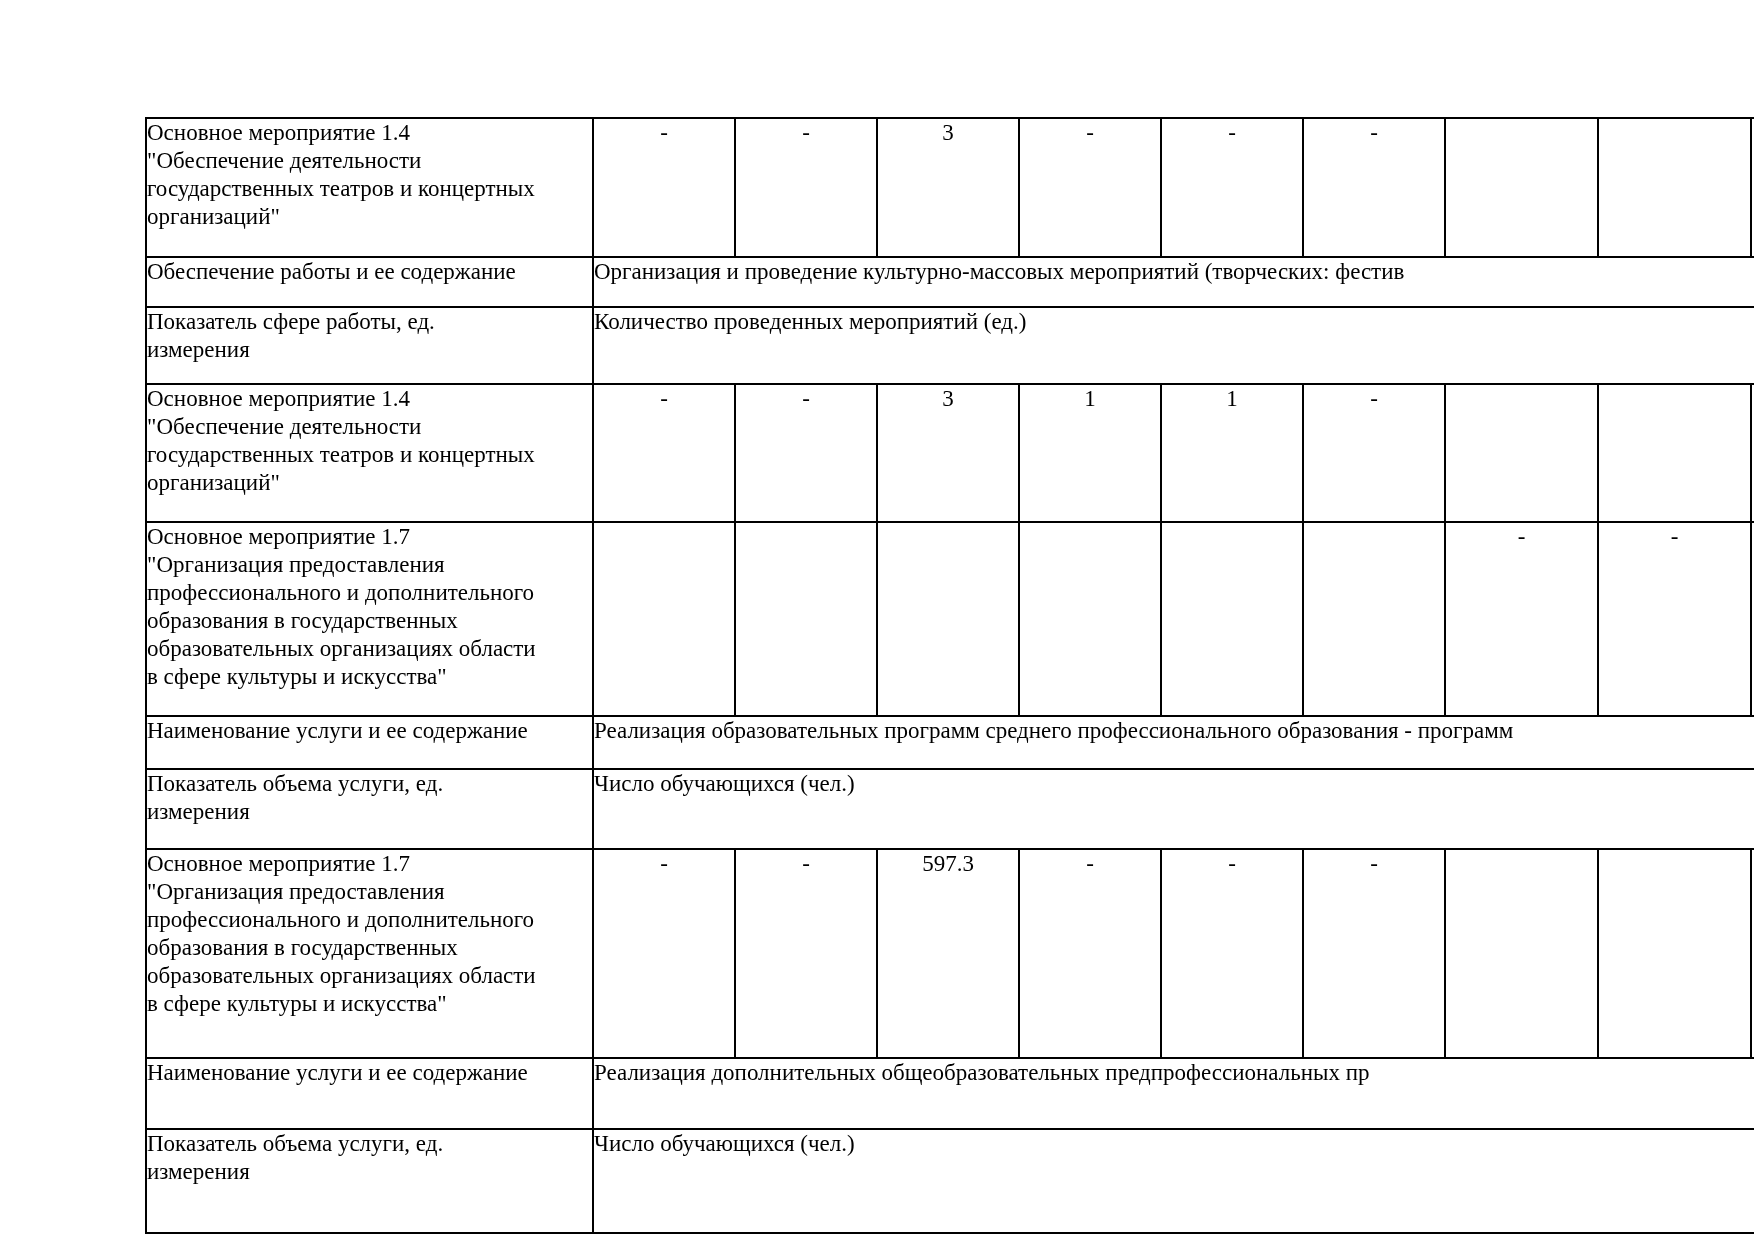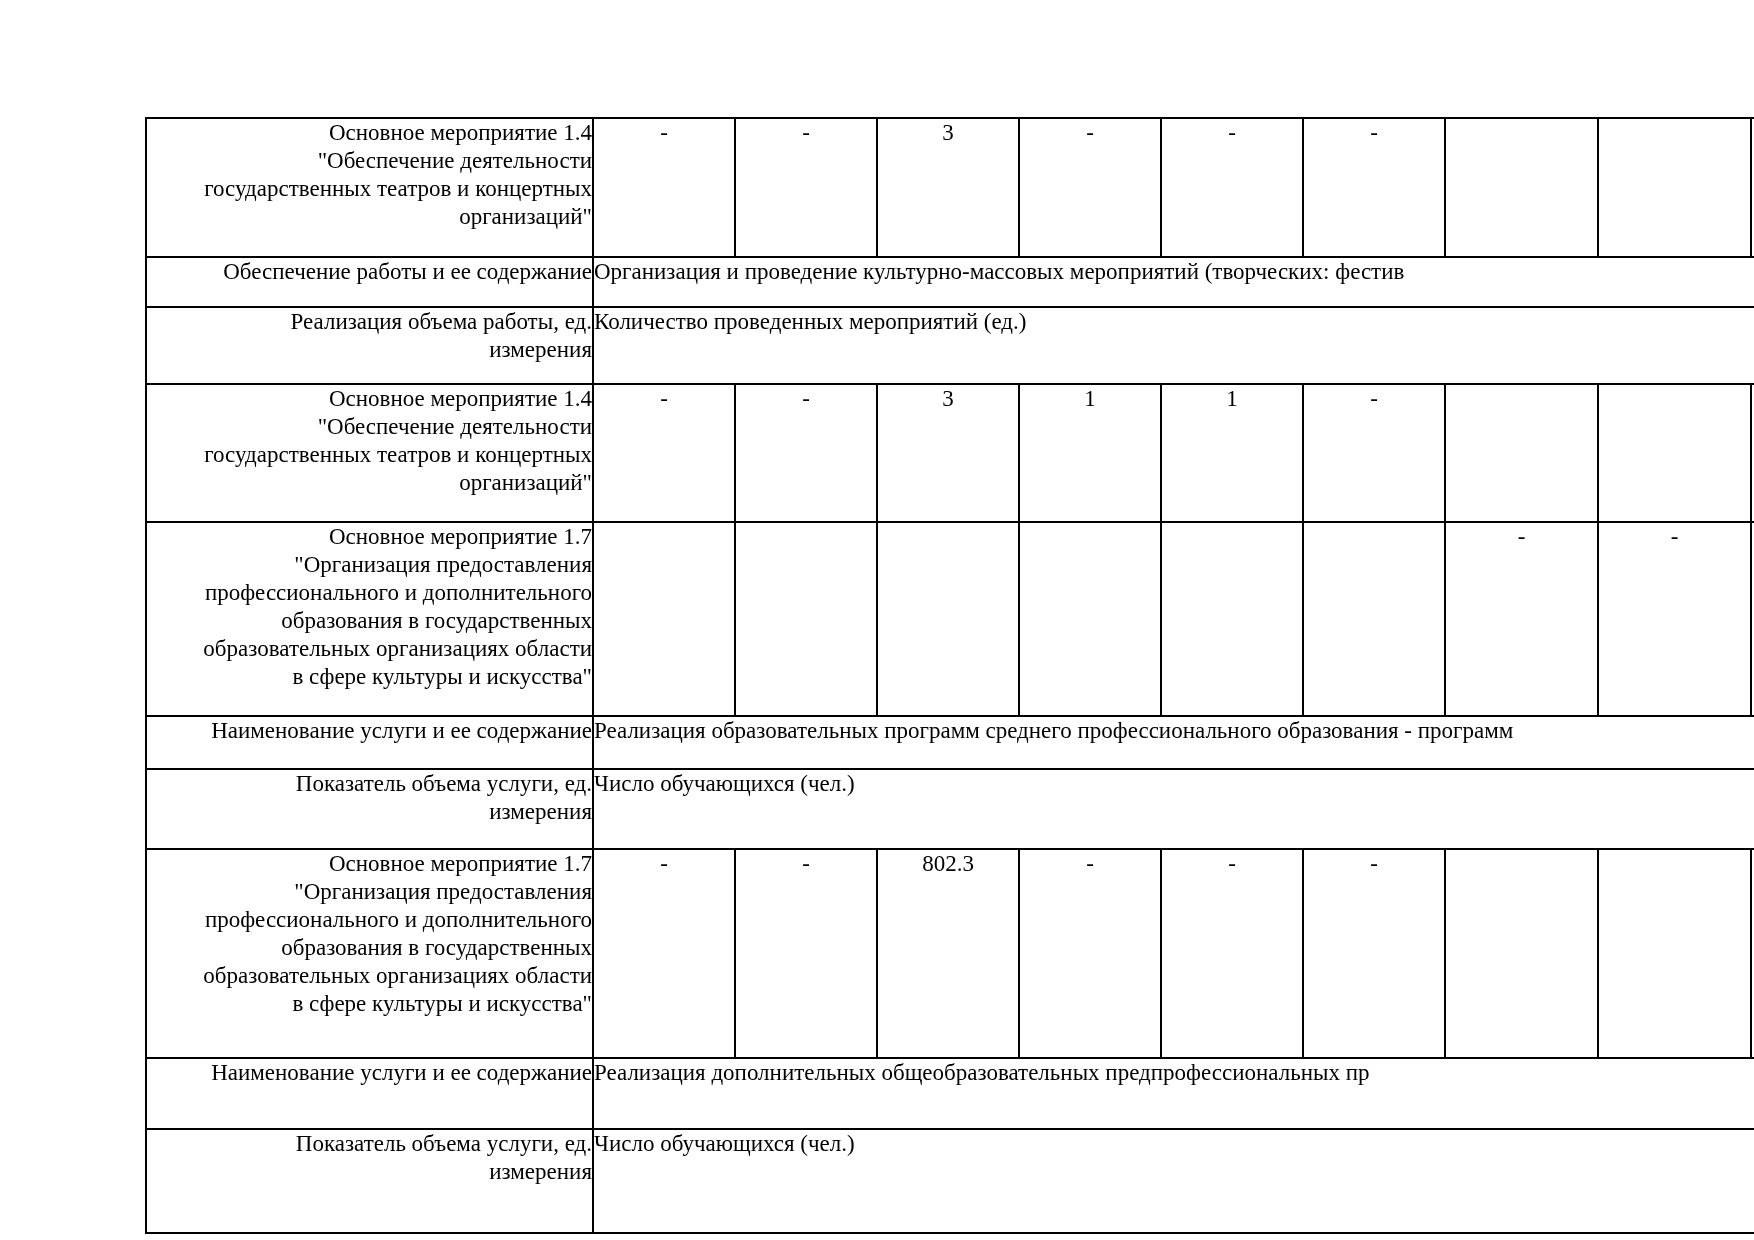--- a/index.html
+++ b/index.html
@@ -25,21 +25,20 @@
     font-family: "Liberation Serif", "DejaVu Serif", serif;
     font-size: 23px;
     line-height: 28px;
     color: #000000;
     padding: 0;
     overflow: visible;
   }
   td.lbl {
     padding: 12px 8px 2px 10px;
     white-space: pre-line;
-    text-align: right;
   }
   td.val {
     text-align: center;
     padding-top: 12px;
   }
   td.mg {
     white-space: nowrap;
     padding-top: 13px;
     overflow: visible;
   }
@@ -83,21 +82,21 @@
       <td class="val"></td>
       <td class="val"></td>
     </tr>
 
     <tr class="r2" style="height:50px">
       <td class="lbl">Обеспечение работы и ее содержание</td>
       <td class="mg" colspan="9">Организация и проведение культурно-массовых мероприятий (творческих: фестив</td>
     </tr>
 
     <tr class="r3" style="height:77px">
-      <td class="lbl">Реализация объема работы, ед.
+      <td class="lbl">Показатель сфере работы, ед.
 измерения</td>
       <td class="mg" colspan="9">Количество проведенных мероприятий (ед.)</td>
     </tr>
 
     <tr class="r4" style="height:138px">
       <td class="lbl">Основное мероприятие 1.4
 "Обеспечение деятельности
 государственных театров и концертных
 организаций"</td>
       <td class="val">-</td>
@@ -142,21 +141,21 @@
 
     <tr class="r8" style="height:209px">
       <td class="lbl">Основное мероприятие 1.7
 "Организация предоставления
 профессионального и дополнительного
 образования в государственных
 образовательных организациях области
 в сфере культуры и искусства"</td>
       <td class="val">-</td>
       <td class="val">-</td>
-      <td class="val">802.3</td>
+      <td class="val">597.3</td>
       <td class="val">-</td>
       <td class="val">-</td>
       <td class="val">-</td>
       <td class="val"></td>
       <td class="val"></td>
       <td class="val"></td>
     </tr>
 
     <tr class="r9" style="height:71px">
       <td class="lbl">Наименование услуги и ее содержание</td>

